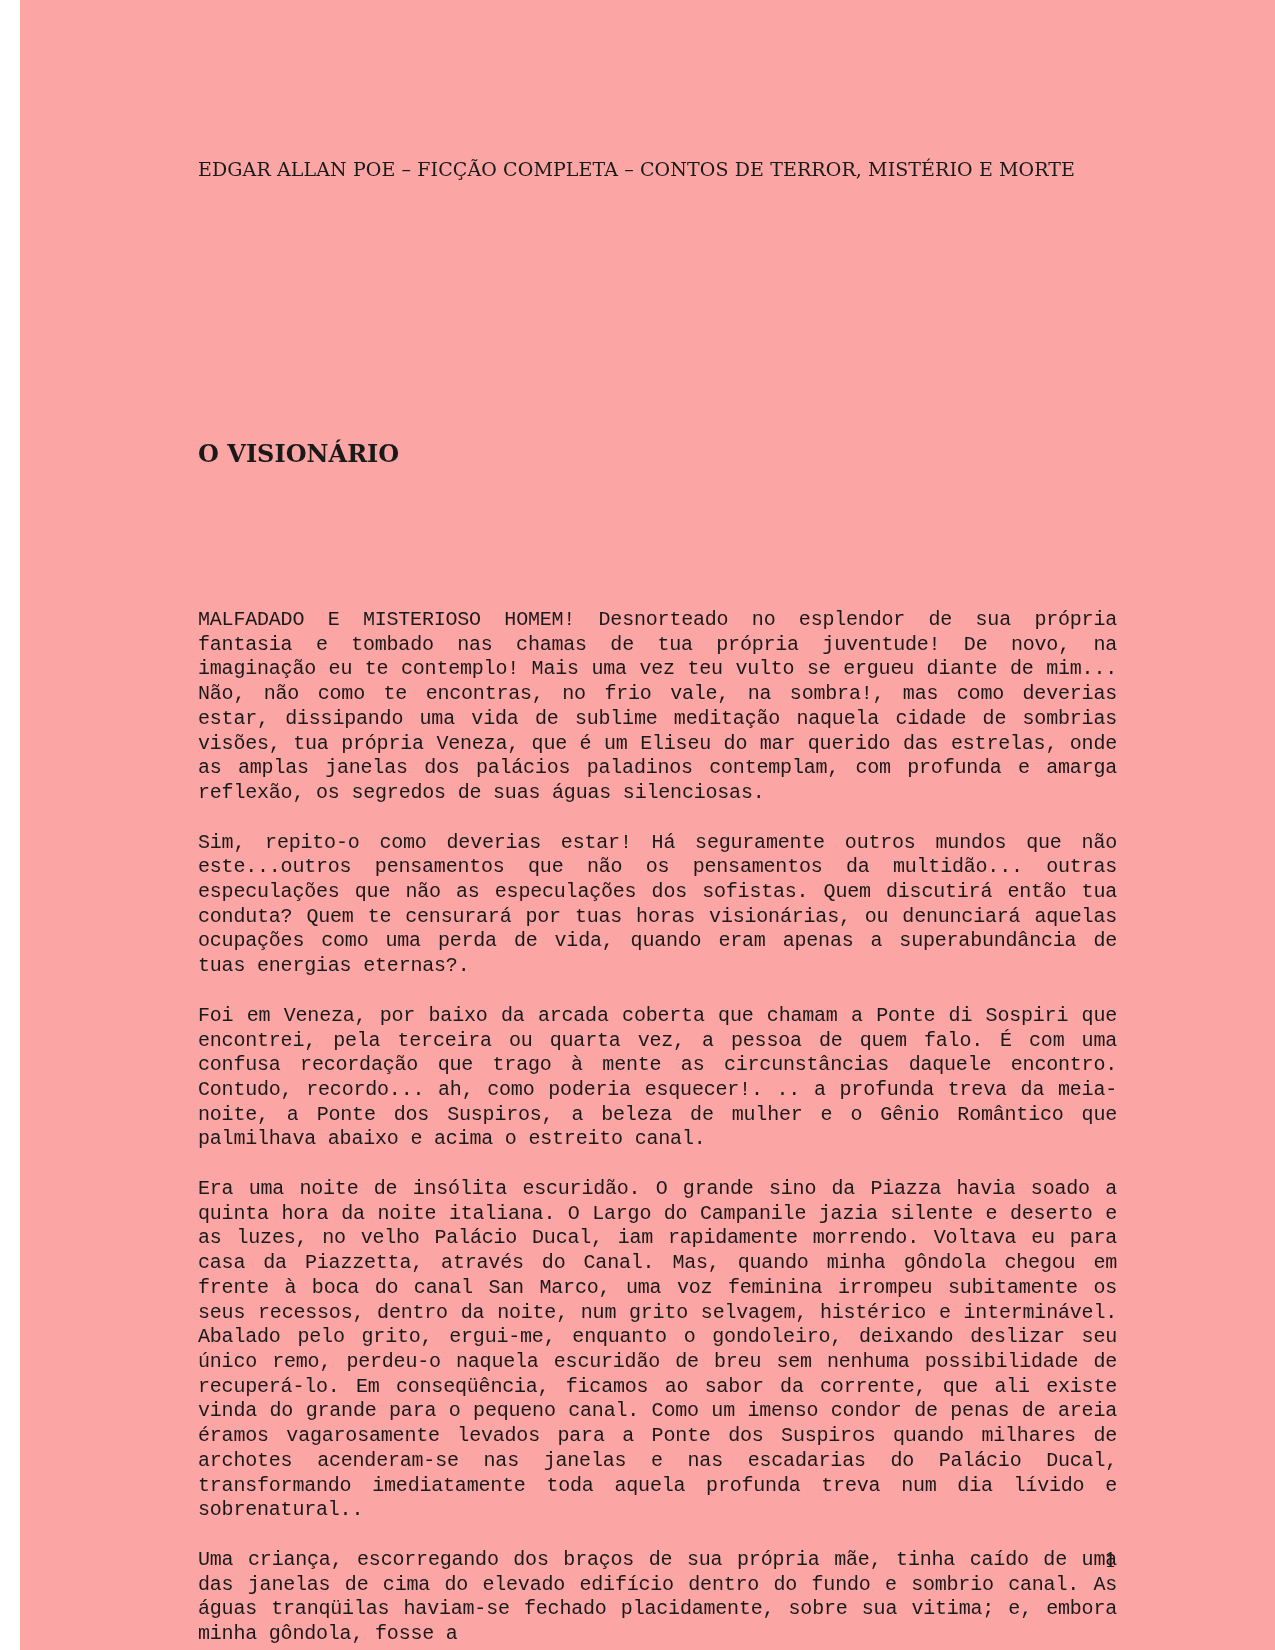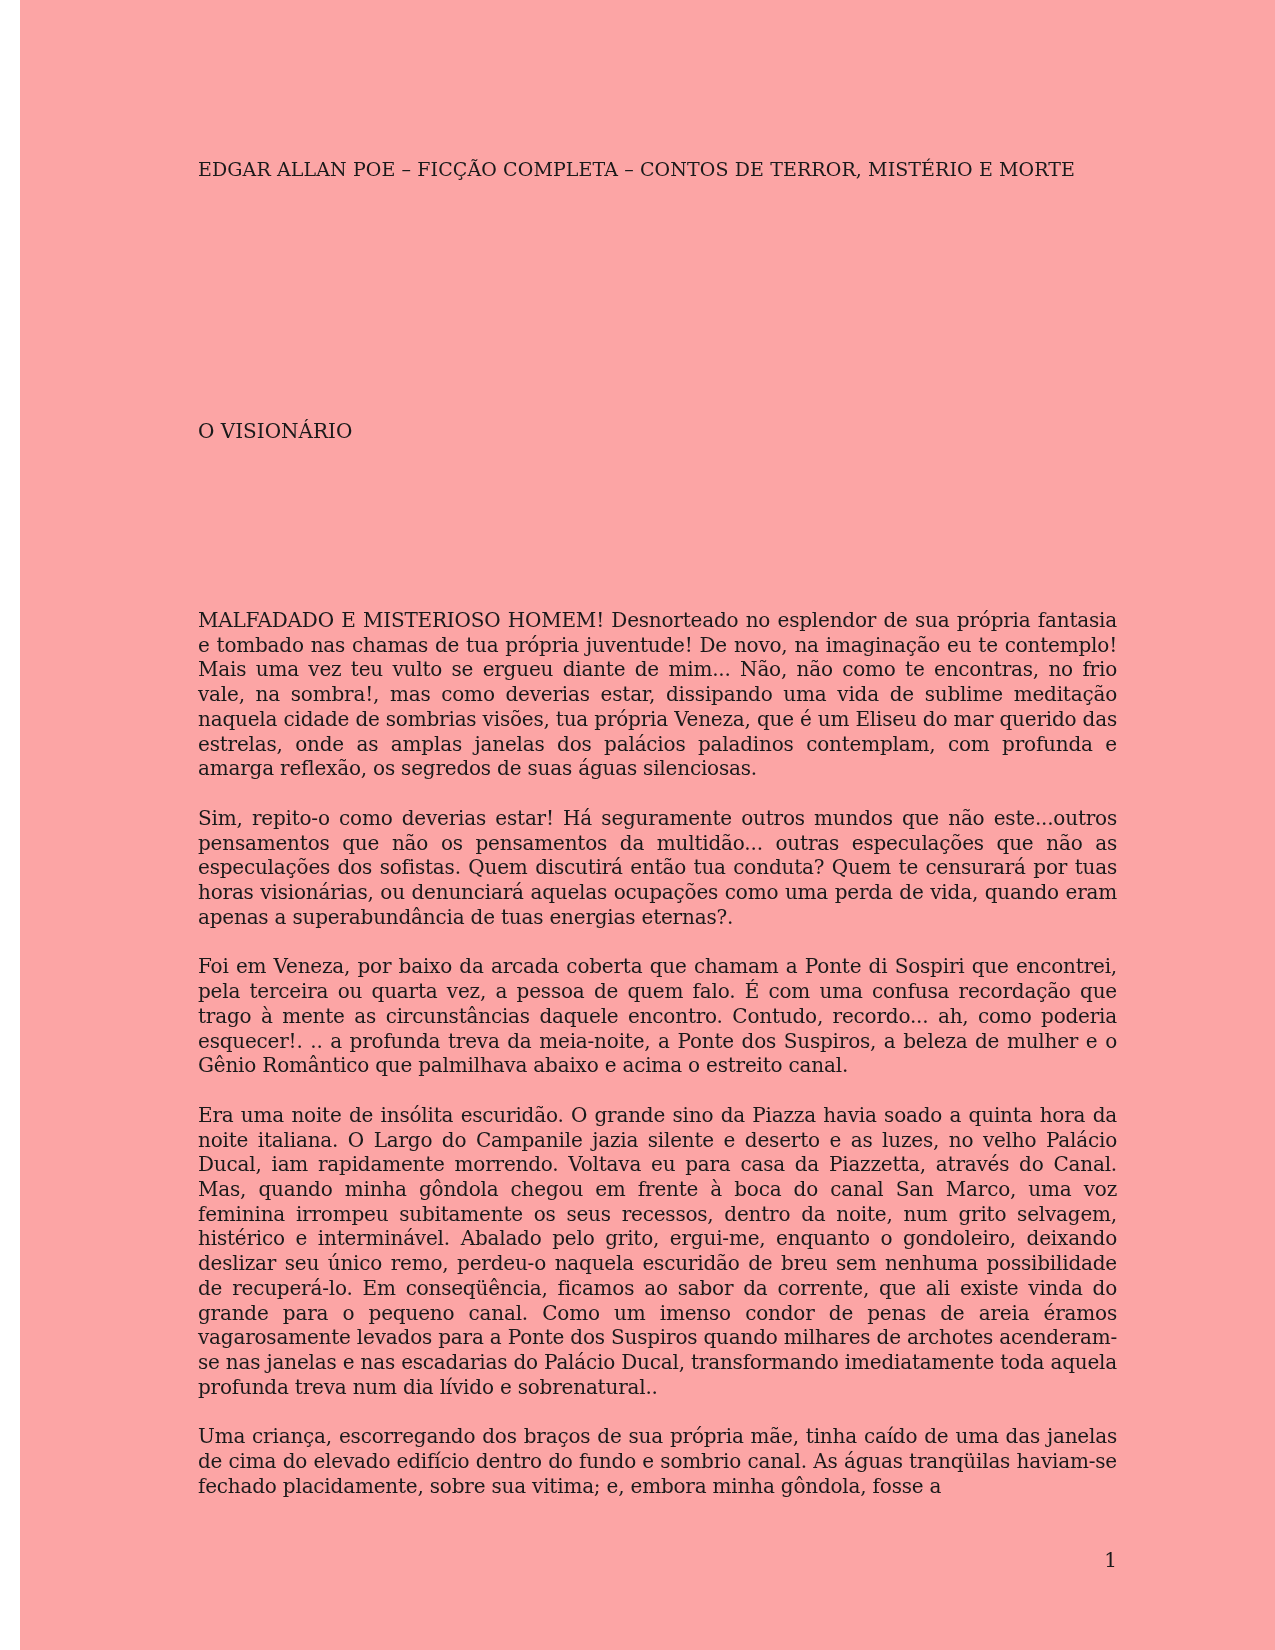--- a/index.html
+++ b/index.html
@@ -22,24 +22,24 @@
     top: 157px;
     width: 919px;
     font-size: 19px;
     line-height: 25px;
     white-space: nowrap;
     letter-spacing: 0.1px;
   }
   .section-title {
     position: absolute;
     left: 178px;
-    top: 419px;
-    font-size: 20px;
+    top: 441px;
+    font-size: 24px;
     line-height: 25px;
-    font-weight: normal;
+    font-weight: bold;
     margin: 0;
   }
   .epigraph {
     position: absolute;
     left: 178px;
     top: 512px;
     width: 919px;
     font-size: 20px;
     line-height: 24.7px;
     letter-spacing: -0.2px;
@@ -53,20 +53,21 @@
     top: 608px;
     width: 919px;
     font-size: 20px;
     line-height: 24.7px;
     letter-spacing: -0.2px;
     text-align: justify;
     hyphens: none;
   }
   .body-text p {
     margin: 0 0 25px 0;
+    font-family: Liberation Mono, monospace;
   }
   .page-number {
     position: absolute;
     left: 178px;
     top: 1548px;
     width: 919px;
     font-size: 20px;
     line-height: 25px;
     text-align: right;
   }

